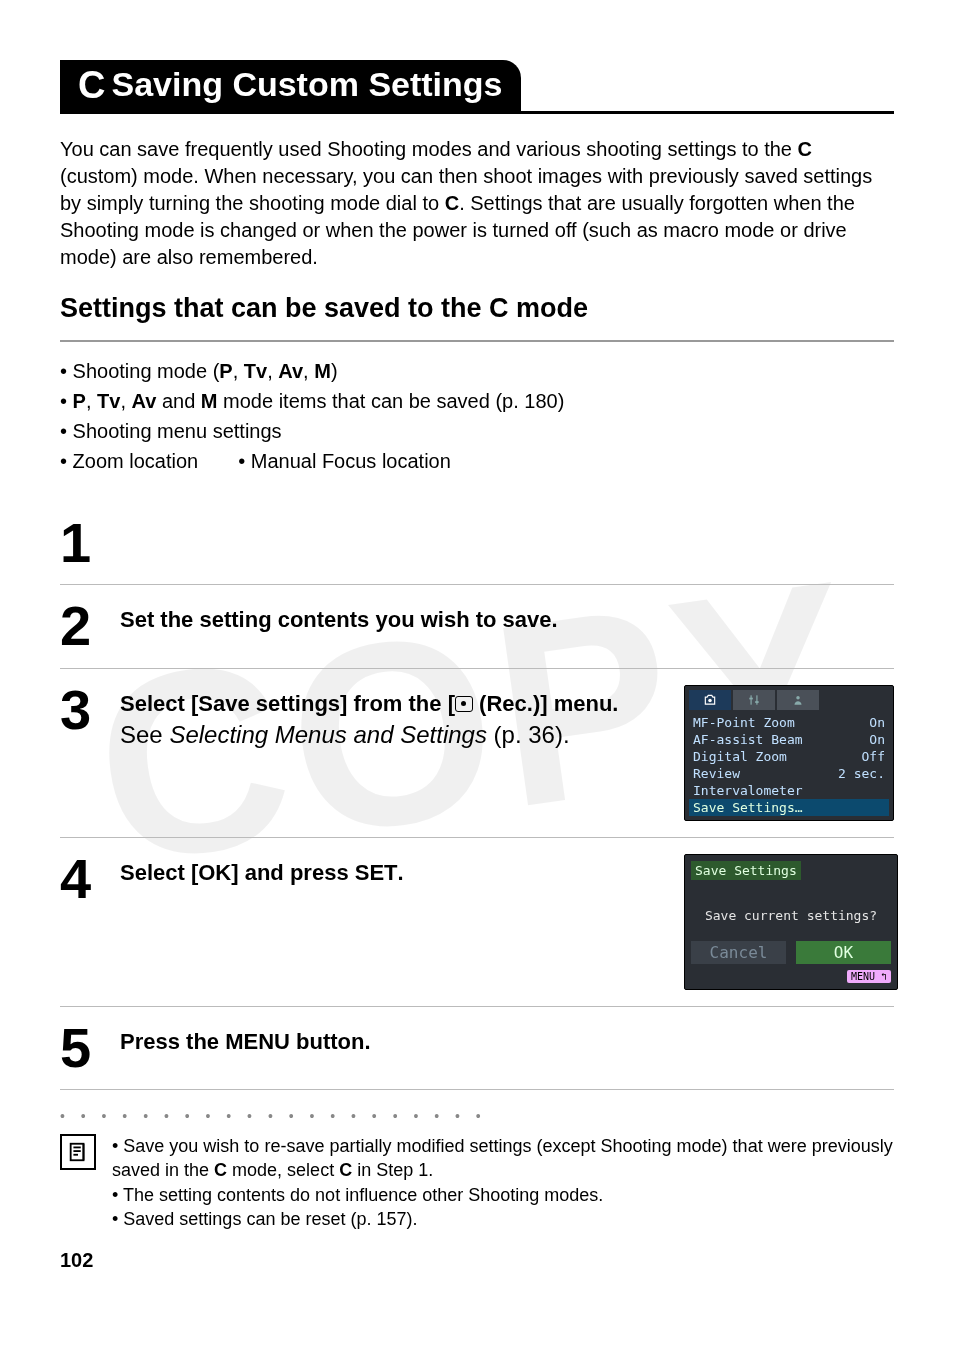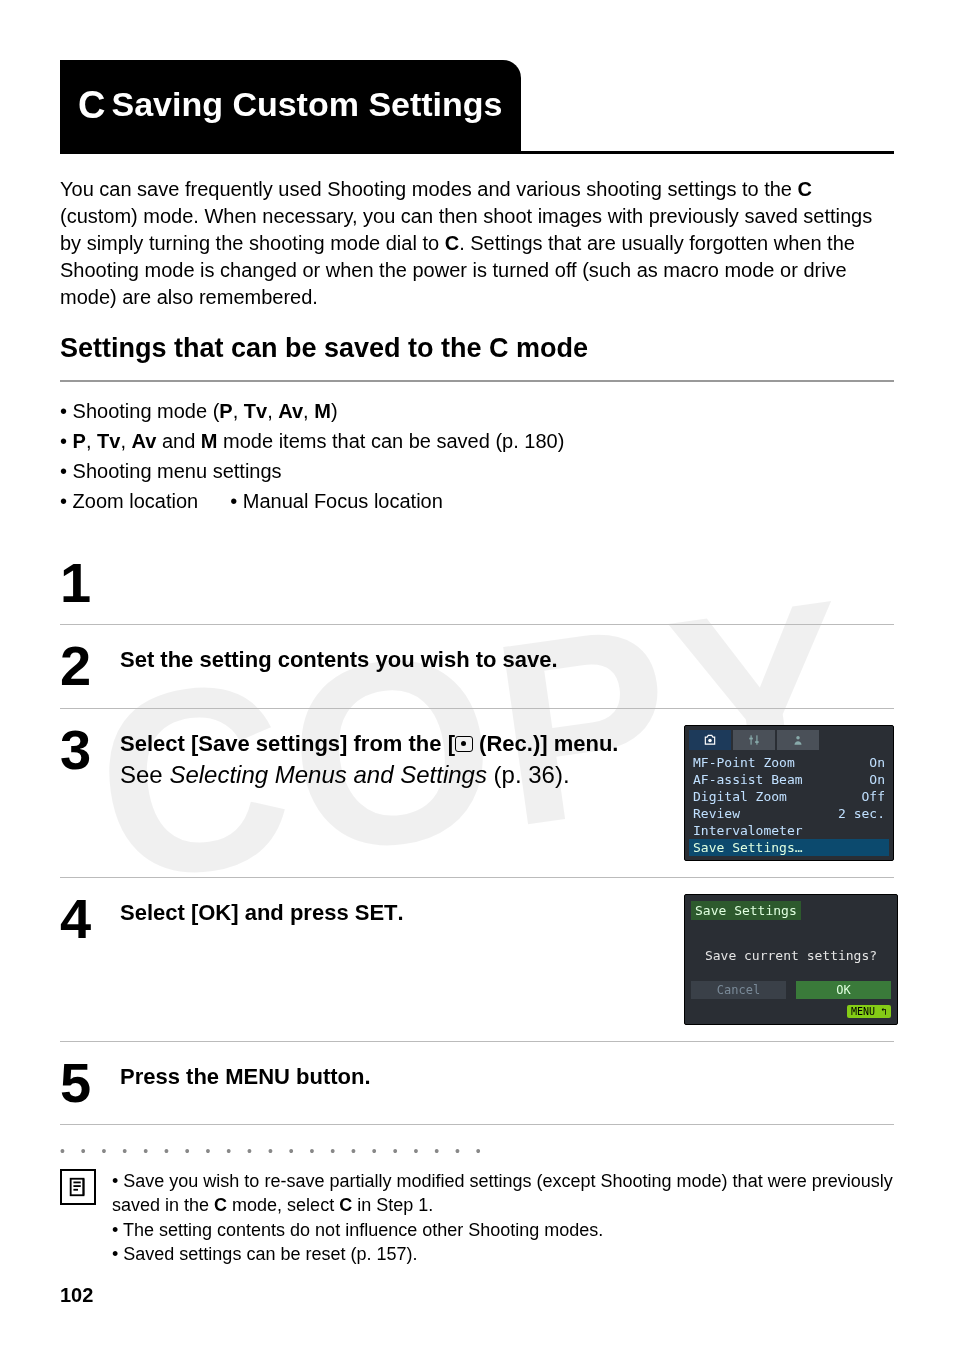--- a/index.html
+++ b/index.html
@@ -26,21 +26,21 @@
     letter-spacing: 6px;
     z-index: 0;
   }
   .content {
     position: relative;
     z-index: 1;
   }
   .title-bar {
     background: #000;
     color: #fff;
-    padding: 24px 18px;
+    padding: 4px 18px;
     display: inline-block;
     font-size: 34px;
     font-weight: 900;
     border-radius: 0 18px 0 0;
   }
   .title-wrap {
     border-bottom: 3px solid #000;
     margin-bottom: 22px;
   }
   .big-c {
@@ -73,21 +73,21 @@
     padding: 0;
     margin: 0 0 26px 0;
     font-size: 20px;
     line-height: 1.5;
   }
   ul.bullets li::before {
     content: "• ";
   }
   ul.bullets .inline-sep {
     display: inline-block;
-    margin-left: 32px;
+    margin-left: 40px;
   }
   .step {
     display: flex;
     align-items: flex-start;
     border-bottom: 1px solid #bbb;
     padding: 16px 0;
     gap: 18px;
   }
   .step:last-of-type {
     border-bottom: 1px solid #bbb;
@@ -183,37 +183,37 @@
   }
   .save-btnrow {
     display: flex;
     justify-content: space-between;
     gap: 10px;
   }
   .save-btn {
     flex: 1;
     text-align: center;
     padding: 2px 0;
-    font-size: 12px;
+    font-size: 16px;
   }
   .save-btn.cancel {
     background: #3a4048;
     color: #7a8a98;
   }
   .save-btn.ok {
     background: #3a7a3a;
     color: #e0ffe0;
   }
   .save-menu-chip {
     text-align: right;
     margin-top: 4px;
   }
   .save-menu-chip span {
     display: inline-block;
-    background: #84cc16;
+    background: #f0abfc;
     color: #000;
     font-size: 10px;
     padding: 1px 4px;
     border-radius: 2px;
   }
   .dots {
     color: #888;
     letter-spacing: 6px;
     font-size: 14px;
     margin: 18px 0 10px 0;

